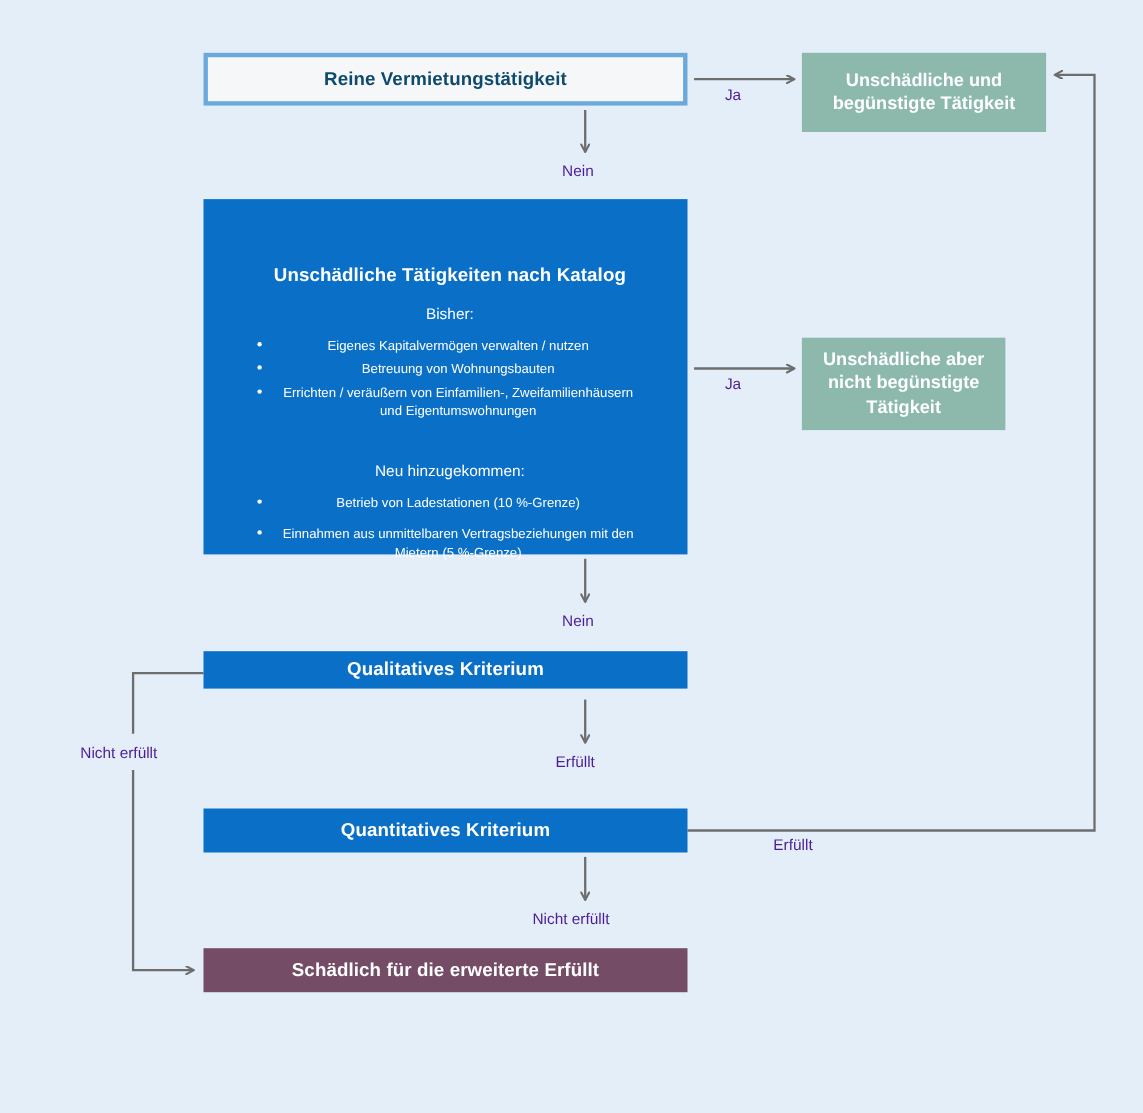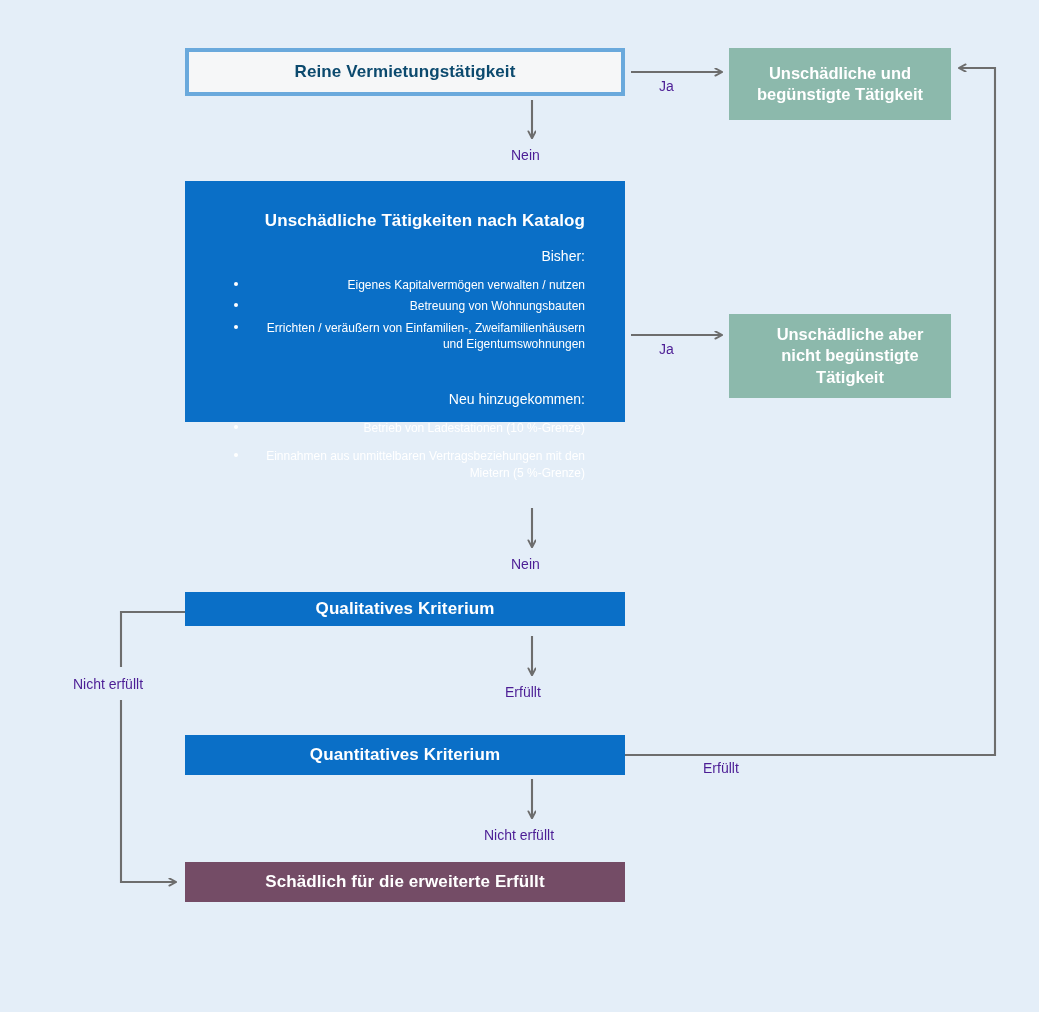--- a/index.html
+++ b/index.html
@@ -57,31 +57,31 @@
     color: #ffffff;
     font-size: 16.5px;
     font-weight: bold;
     line-height: 1.30;
     padding: 6px 12px;
   }
   #box-unschaedlich-beguenstigt {
     left: 729px; top: 48px; width: 222px; height: 72px;
   }
   #box-unschaedlich-nicht-beguenstigt {
-    left: 729px; top: 314px; width: 222px; height: 84px; padding-left: 32px;
+    left: 729px; top: 307px; width: 185px; height: 84px;
   }
 
   
   #box-katalog {
-    left: 185px; top: 181px; width: 440px; height: 241px;
+    left: 185px; top: 181px; width: 440px; height: 323px;
     background: #0a6fc7;
     display: block;
     color: #ffffff;
-    padding: 30px 40px 0 48px;
-    text-align: right;
+    padding: 59px 40px 0 48px;
+    text-align: center;
   }
   #box-katalog .heading {
     font-size: 17px;
     font-weight: bold;
     margin: 0 0 16px 0;
     letter-spacing: 0.1px;
   }
   #box-katalog .subheading {
     font-size: 14px;
     margin: 0 0 12px 0;

